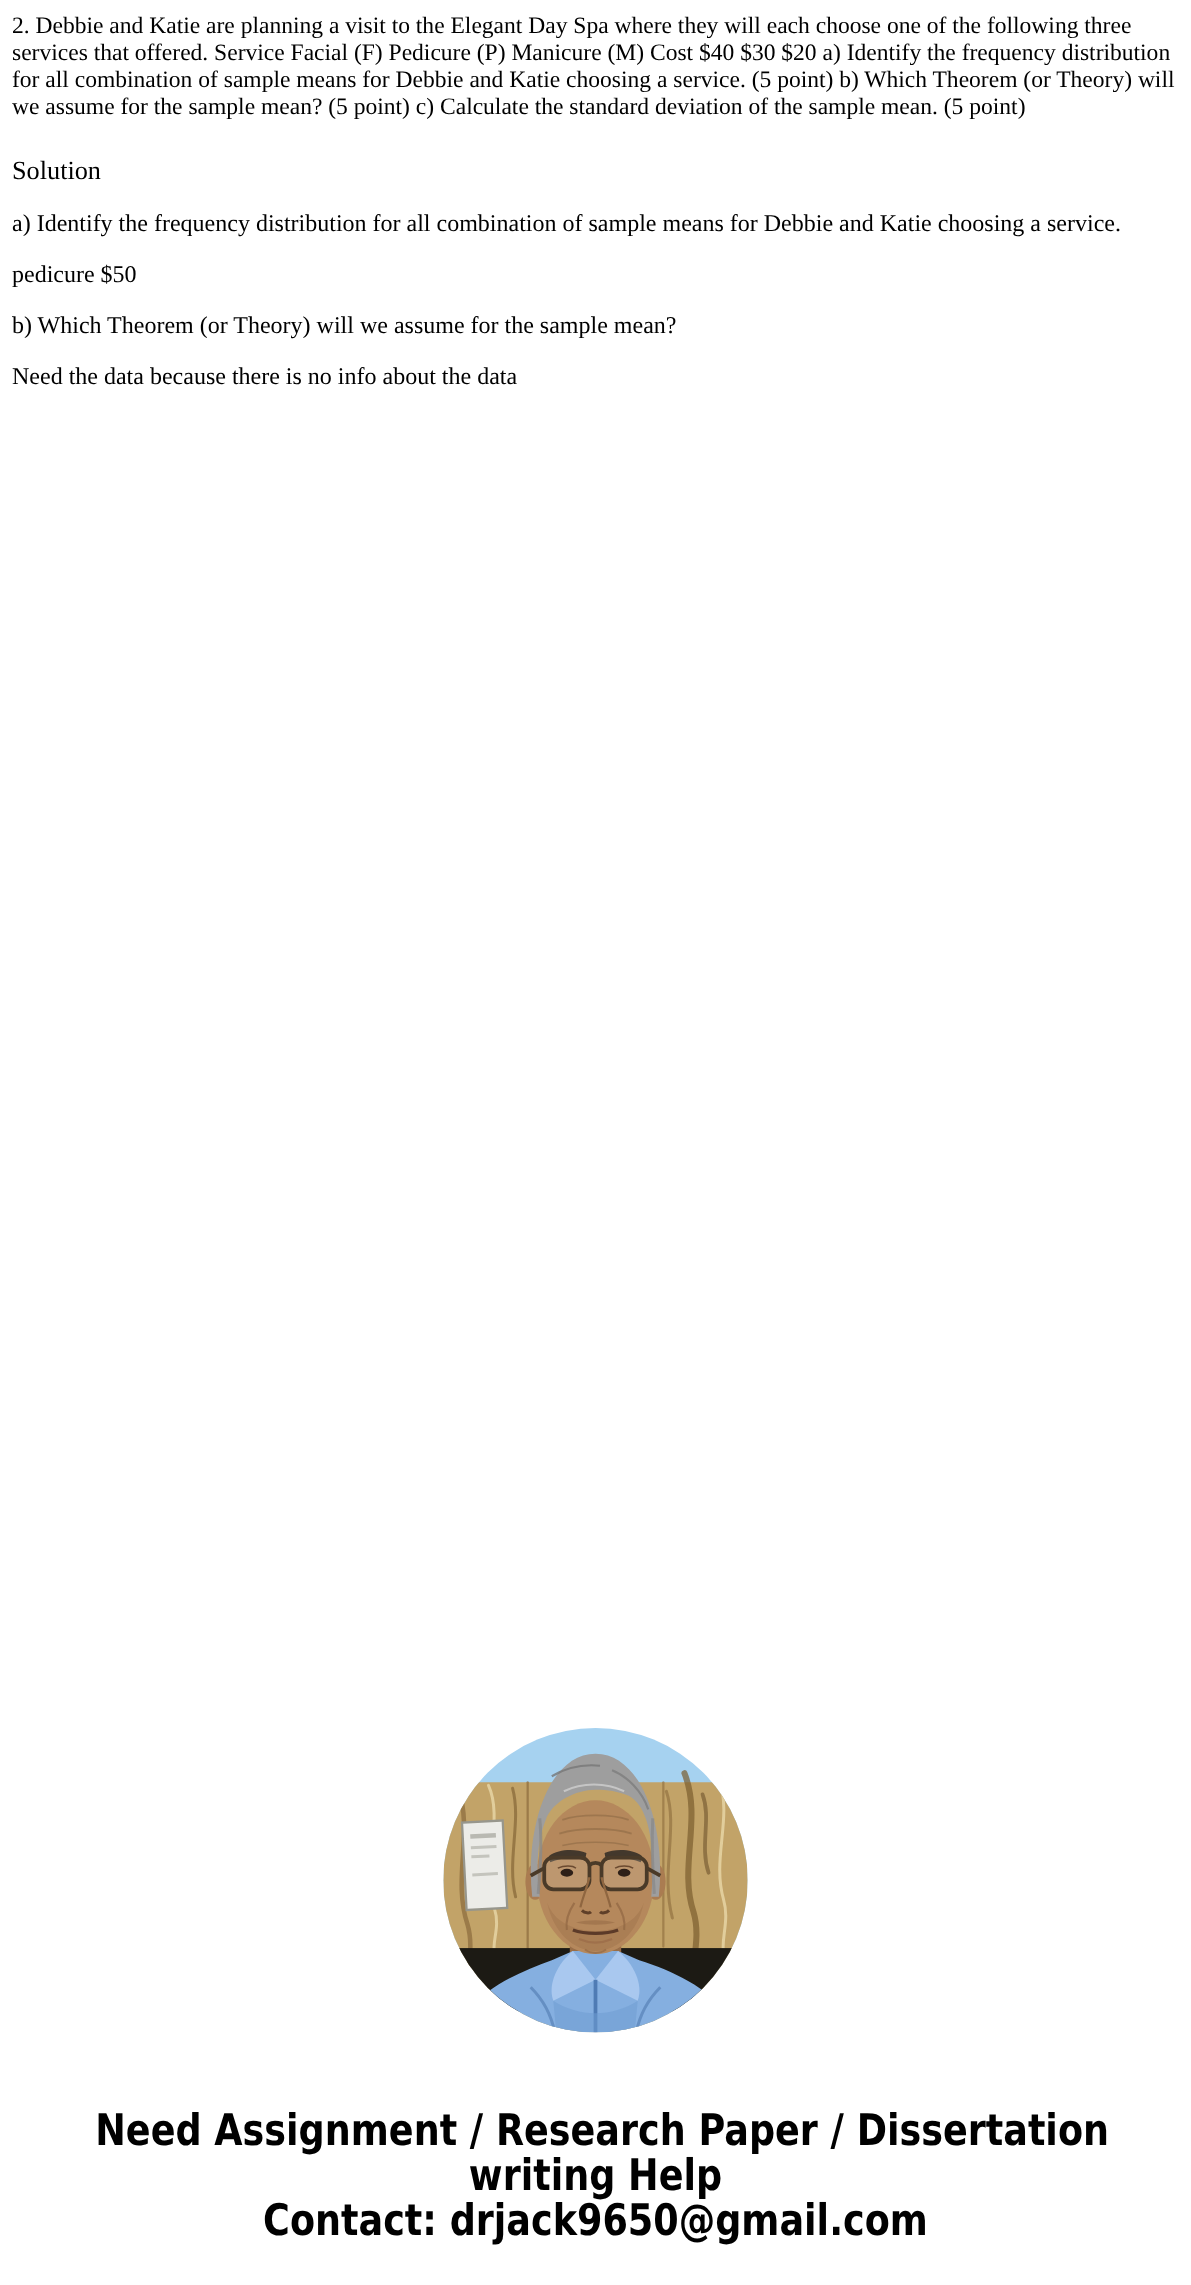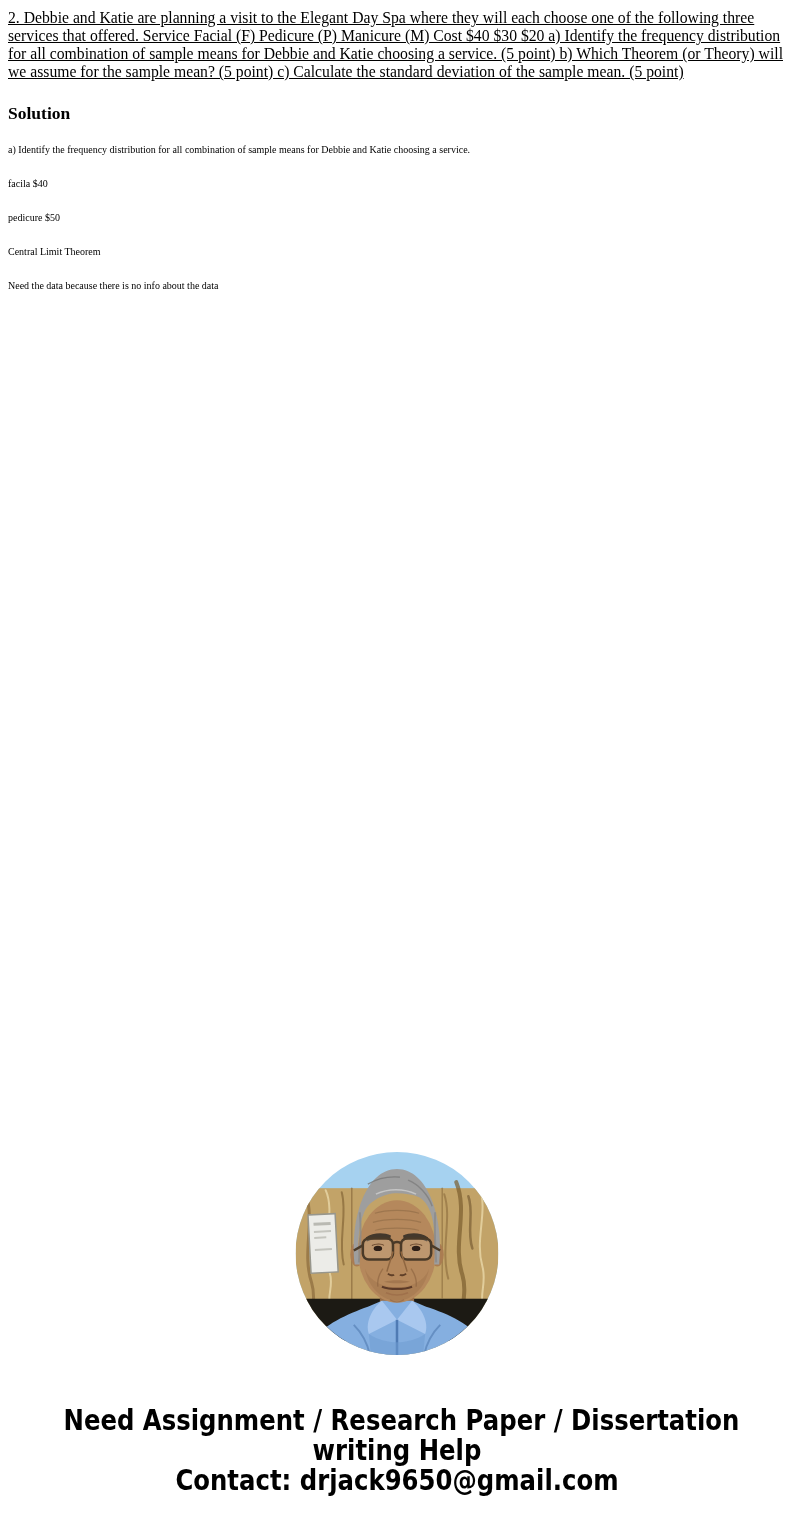--- a/index.html
+++ b/index.html
@@ -13,31 +13,30 @@
     color: #000000;
     font-family: "Liberation Serif", serif;
   }
   .doc {
     padding: 9px 8px 0 8px;
   }
   .question {
     margin: 0;
     font-size: 15.7px;
     line-height: 18px;
-    text-decoration: underline;
   }
   .solution-heading {
     margin: 22px 0 18px 0;
     font-size: 17.5px;
     line-height: 20px;
-    font-weight: bold;
+    font-weight: normal;
   }
   .solution-line {
     margin: 0 0 16px 0;
-    font-size: 10px;
+    font-size: 16px;
     line-height: 18px;
   }
   .avatar-wrap {
     position: absolute;
     top: 1152px;
     left: 50%;
     transform: translateX(-50%);
     width: 203px;
     height: 203px;
     margin: 0;
@@ -67,23 +66,22 @@
 </style>
 </head>
 <body>
 
 <main class="page">
 
   <section class="doc">
     <p class="question">2. Debbie and Katie are planning a visit to the Elegant Day Spa where they will each choose one of the following three services that offered. Service Facial (F) Pedicure (P) Manicure (M) Cost $40 $30 $20 a) Identify the frequency distribution for all combination of sample means for Debbie and Katie choosing a service. (5 point) b) Which Theorem (or Theory) will we assume for the sample mean? (5 point) c) Calculate the standard deviation of the sample mean. (5 point)</p>
     <h2 class="solution-heading">Solution</h2>
     <p class="solution-line">a) Identify the frequency distribution for all combination of sample means for Debbie and Katie choosing a service.</p>
-    <p class="solution-line">facila $40</p>
     <p class="solution-line">pedicure $50</p>
-    <p class="solution-line">Central Limit Theorem</p>
+    <p class="solution-line">b) Which Theorem (or Theory) will we assume for the sample mean?</p>
     <p class="solution-line">Need the data because there is no info about the data</p>
   </section>
 
   <figure class="avatar-wrap">
     <svg viewBox="0 0 202 202" xmlns="http://www.w3.org/2000/svg">
       <defs>
         <clipPath id="avclip">
             <circle cx="101" cy="101" r="101"></circle>
           </clipPath>
       </defs>

